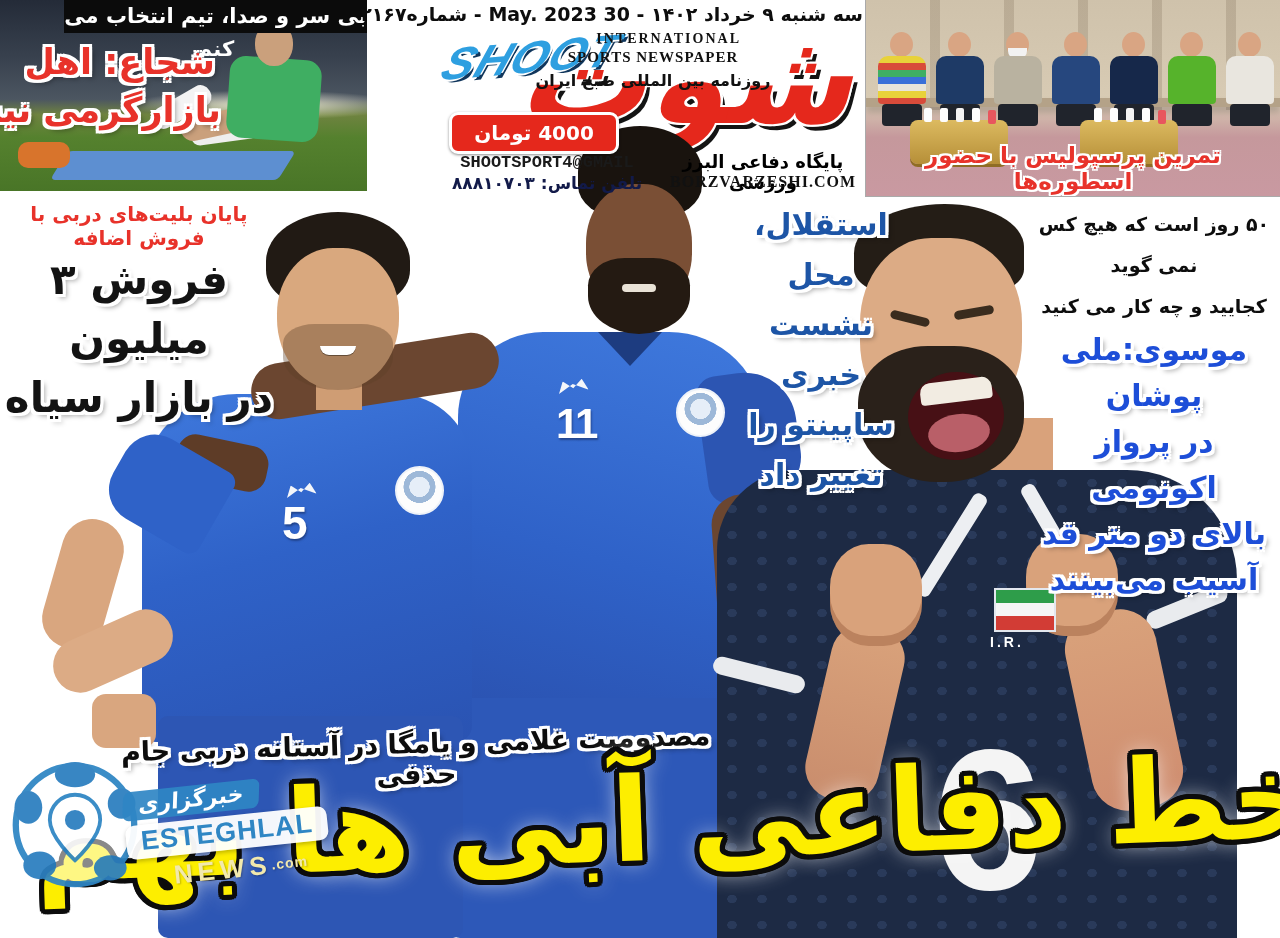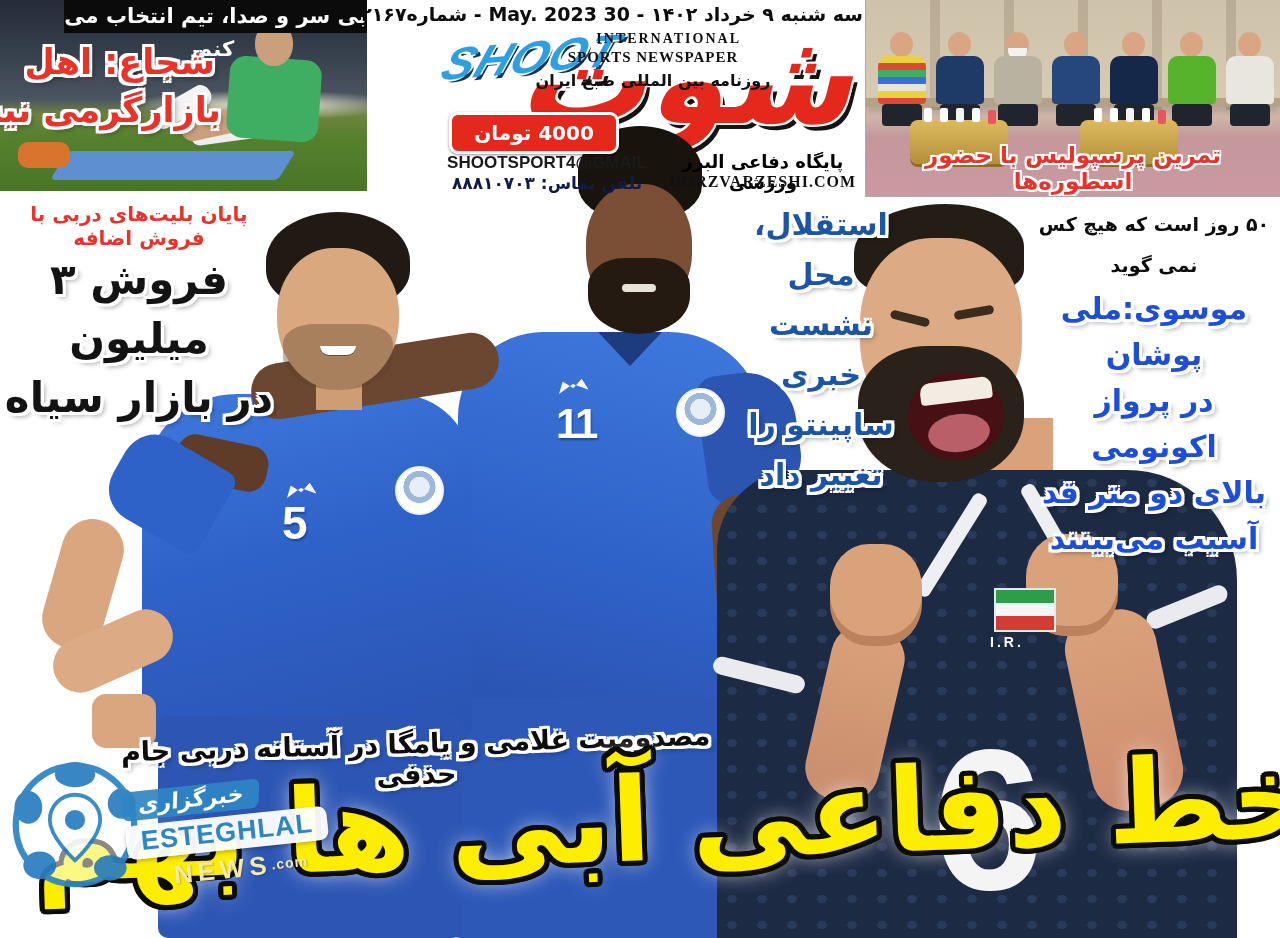--- a/index.html
+++ b/index.html
@@ -59,21 +59,21 @@
   #hc-int1{position:absolute;left:128px;top:31px;width:176px;text-align:right;z-index:3;
       font-family:"Liberation Serif",serif;font-size:14px;letter-spacing:2px;font-weight:700;}
   #hc-int2{position:absolute;left:116px;top:49px;width:200px;text-align:center;z-index:3;
       font-family:"Liberation Serif",serif;font-size:15px;letter-spacing:1px;font-weight:700;}
   #hc-tag{position:absolute;left:98px;top:71px;width:236px;text-align:center;font-size:16px;
       font-weight:800;z-index:3;}
   #hc-price{position:absolute;left:12px;top:112px;width:164px;height:36px;background:#e5281c;
       border:3px solid #fff;border-radius:9px;box-shadow:0 1px 3px rgba(0,0,0,.45);color:#fff;
       font-size:20px;font-weight:800;line-height:36px;text-align:center;z-index:3;}
   #hc-email{position:absolute;left:0;top:153px;width:220px;text-align:center;z-index:3;
-      font-family:Liberation Sans, sans-serif;font-size:17px;font-weight:700;color:#1a1a1a;}
+      font-family:Liberation Mono, monospace;font-size:17px;font-weight:700;color:#1a1a1a;}
   #hc-phone{position:absolute;left:0;top:173px;width:220px;text-align:center;font-size:17px;
       font-weight:800;color:#121a49;z-index:3;}
   #hc-agency{position:absolute;right:4px;top:151px;width:196px;text-align:center;font-size:18px;
       font-weight:800;color:#000;z-index:3;}
   #hc-site{position:absolute;right:4px;top:173px;width:196px;text-align:center;z-index:3;
       font-family:"Liberation Serif",serif;font-size:16px;font-weight:700;letter-spacing:1px;}
 
   
   #tr{left:866px;top:0;width:414px;height:196px;overflow:hidden;outline:1px solid #aaa;
       background:linear-gradient(180deg,#cfc2ab 0%,#d8cbb4 52%,#c5989c 70%,#c999a1 100%);}
@@ -374,20 +374,21 @@
 
   <div class="abs rtl" id="cs">
     <div class="ow3">استقلال، محل</div>
     <div class="ow3">نشست خبری</div>
     <div class="ow3">ساپینتو را</div>
     <div class="ow3">تغییر داد</div>
   </div>
 
   <div class="abs rtl" id="rs">
     <div class="kick ow">۵۰ روز است که هیچ کس نمی گوید</div>
+    <div class="kick ow">کجایید و چه کار می کنید</div>
     <div class="big ow3">موسوی:ملی پوشان</div>
     <div class="big ow3">در پرواز اکونومی</div>
     <div class="big ow3">بالای دو متر قد</div>
     <div class="big ow3">آسیب می‌بینند</div>
   </div>
 
   <div class="abs ow3 rtl" id="cap">مصدومیت غلامی و یامگا در آستانه دربی جام حذفی</div>
   <div class="abs ob rtl" id="headline">خط دفاعی آبی ها بهم ریخت</div>
 
   <div class="abs" id="wm">

